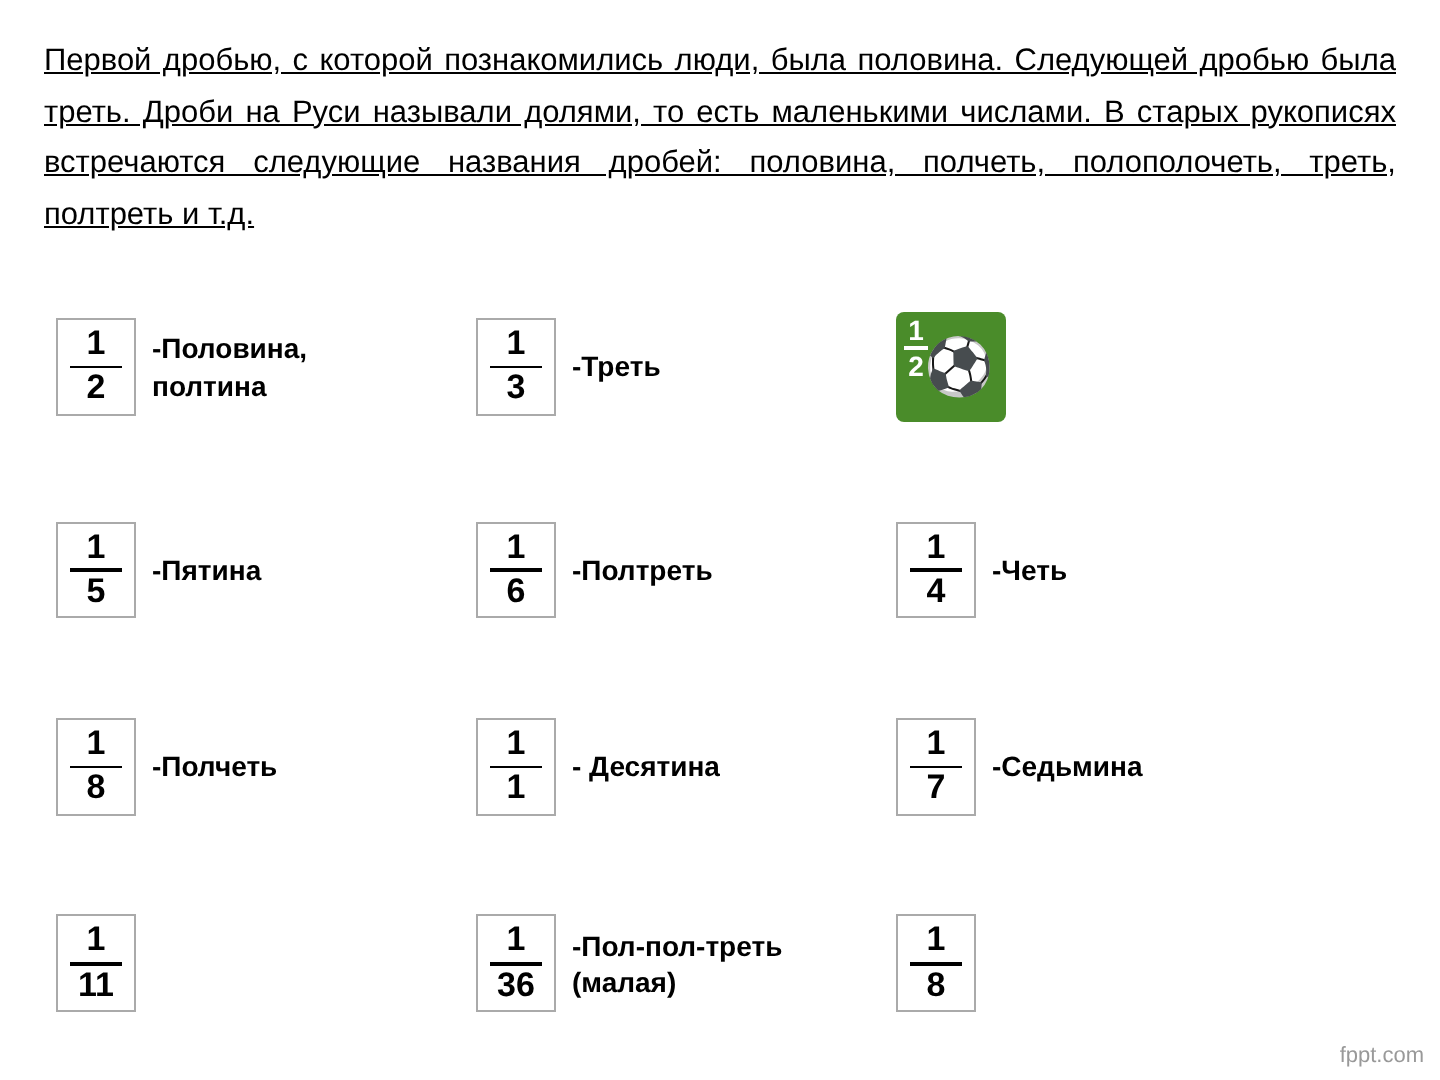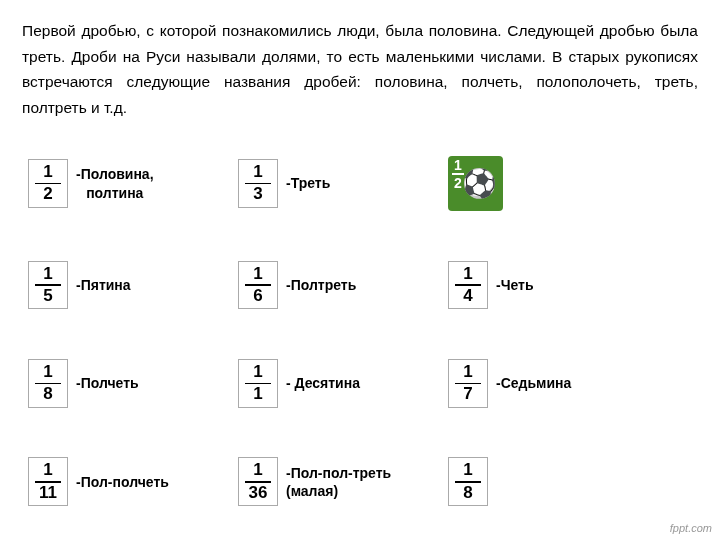--- a/index.html
+++ b/index.html
@@ -21,20 +21,21 @@
       display: flex;
       flex-direction: column;
     }
 
     .intro-text {
       font-size: 15.5px;
       line-height: 1.65;
       text-align: justify;
       margin-bottom: 14px;
       color: #000;
+      text-decoration: underline;
     }
 
     .fractions-grid {
       display: grid;
       grid-template-columns: 210px 210px 210px;
       grid-template-rows: repeat(4, auto);
       gap: 6px 0;
       flex: 1;
     }
 
@@ -118,38 +119,37 @@
       font-size: 28px;
       margin-left: 8px;
     }
 
     .watermark {
       position: absolute;
       bottom: 6px;
       right: 8px;
       font-size: 11px;
       color: #999;
-      font-style: italic;
     }
   </style>
 </head>
 <body>
 
 <div class="page-container">
   <div class="intro-text">Первой дробью, с которой познакомились люди, была половина. Следующей дробью была треть. Дроби на Руси называли долями, то есть маленькими числами. В старых рукописях встречаются следующие названия дробей: половина, полчеть, полополочеть, треть, полтреть и т.д.</div>
 
   <div class="fractions-grid">
 
     <div class="fraction-item">
       <div class="fraction-box">
         <span class="frac-num">1</span>
         <div class="frac-line"></div>
         <span class="frac-den">2</span>
       </div>
-      <span class="fraction-label" style="white-space:pre-line;text-align:center;">-Половина,
+      <span class="fraction-label" style="white-space:pre-line;">-Половина,
 полтина</span>
     </div>
 
     <div class="fraction-item">
       <div class="fraction-box">
         <span class="frac-num">1</span>
         <div class="frac-line"></div>
         <span class="frac-den">3</span>
       </div>
       <span class="fraction-label">-Треть</span>
@@ -219,21 +219,20 @@
       </div>
       <span class="fraction-label">-Седьмина</span>
     </div>
 
     <div class="fraction-item">
       <div class="fraction-box">
         <span class="frac-num">1</span>
         <div class="frac-line"></div>
         <span class="frac-den">11</span>
       </div>
-      <span class="fraction-label">-Пол-полчеть</span>
     </div>
 
     <div class="fraction-item">
       <div class="fraction-box">
         <span class="frac-num">1</span>
         <div class="frac-line"></div>
         <span class="frac-den">36</span>
       </div>
       <span class="fraction-label" style="white-space:pre-line;">-Пол-пол-треть
 (малая)</span>

